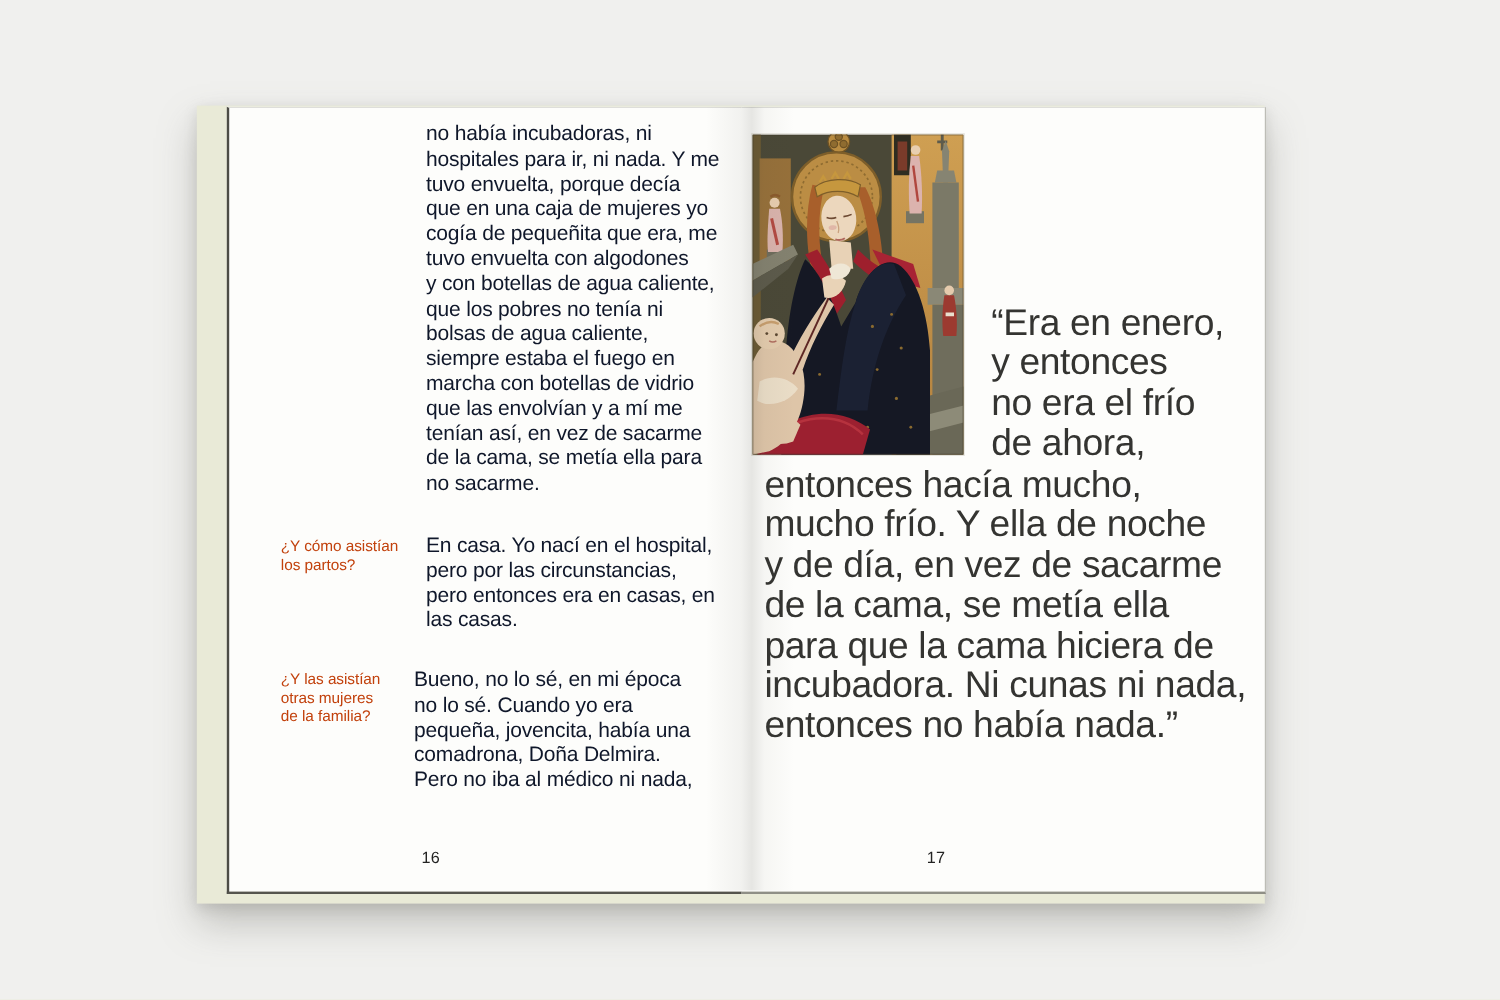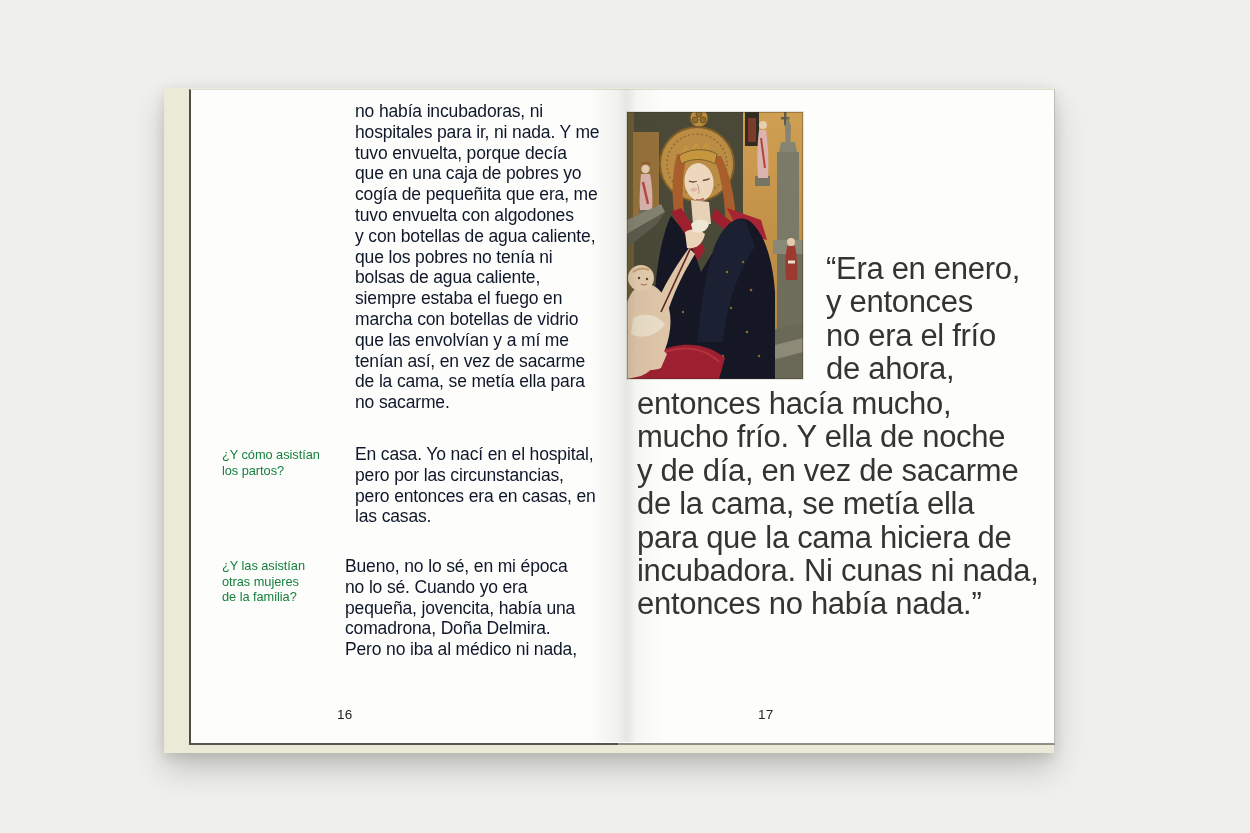--- a/index.html
+++ b/index.html
@@ -46,27 +46,28 @@
     white-space:nowrap;
   }
   .main-text{left:355px;top:101px;}
   .answer-1{left:355px;top:444px;}
   .answer-2{left:345px;top:556px;}
   .margin-q{
     position:absolute;
     font-family:"Liberation Sans", sans-serif;
     font-size:12.8px;line-height:15.6px;
     letter-spacing:-0.05px;
-    color:#15803d;
+    color:#c2410c;
     white-space:nowrap;
+    margin-left:12px;
   }
   .question-1{left:222px;top:447px;}
   .question-2{left:222px;top:558px;}
   .page-num{
-    position:absolute;top:707px;width:44px;
+    position:absolute;top:707px;width:44px;text-align:center;
     font-family:"Liberation Sans", sans-serif;
     font-size:13.5px;color:#232322;letter-spacing:0.2px;
   }
   .page-num-left{left:337px;}
   .page-num-right{left:758px;}
   
   .painting{
     position:absolute;left:627px;top:112px;width:176px;height:267px;
     box-shadow:0 0 0 1px rgba(90,80,50,.15);
   }
@@ -89,21 +90,21 @@
 
   <div class="cover"></div>
 
   <div class="page page-left"></div>
   <div class="page page-right"></div>
 
   <div class="sans-body main-text">
       <div>no había incubadoras, ni</div>
       <div>hospitales para ir, ni nada. Y me</div>
       <div>tuvo envuelta, porque decía</div>
-      <div>que en una caja de pobres yo</div>
+      <div>que en una caja de mujeres yo</div>
       <div>cogía de pequeñita que era, me</div>
       <div>tuvo envuelta con algodones</div>
       <div>y con botellas de agua caliente,</div>
       <div>que los pobres no tenía ni</div>
       <div>bolsas de agua caliente,</div>
       <div>siempre estaba el fuego en</div>
       <div>marcha con botellas de vidrio</div>
       <div>que las envolvían y a mí me</div>
       <div>tenían así, en vez de sacarme</div>
       <div>de la cama, se metía ella para</div>

